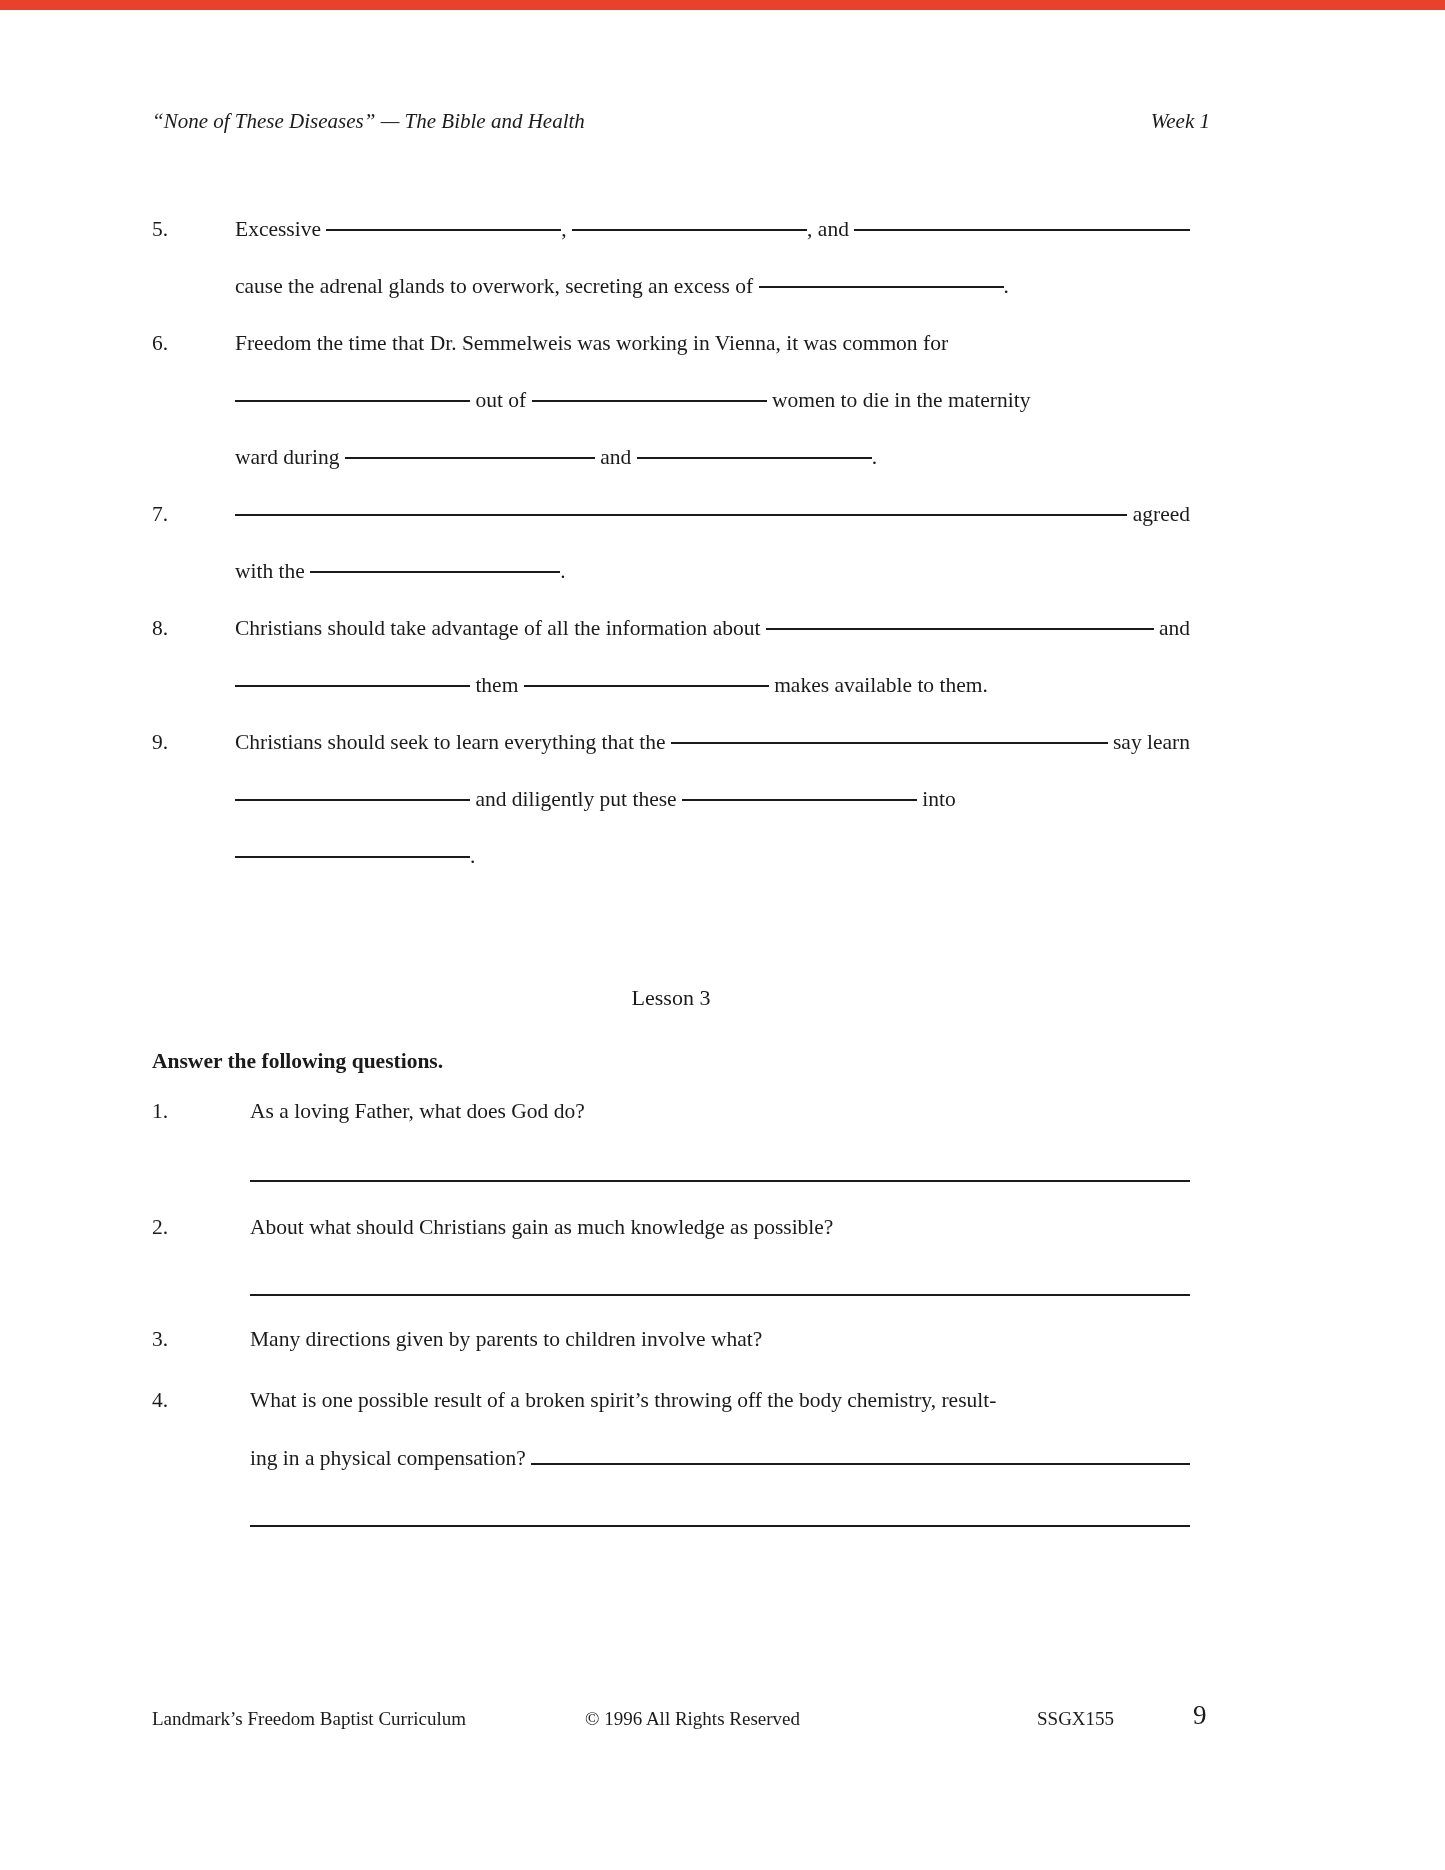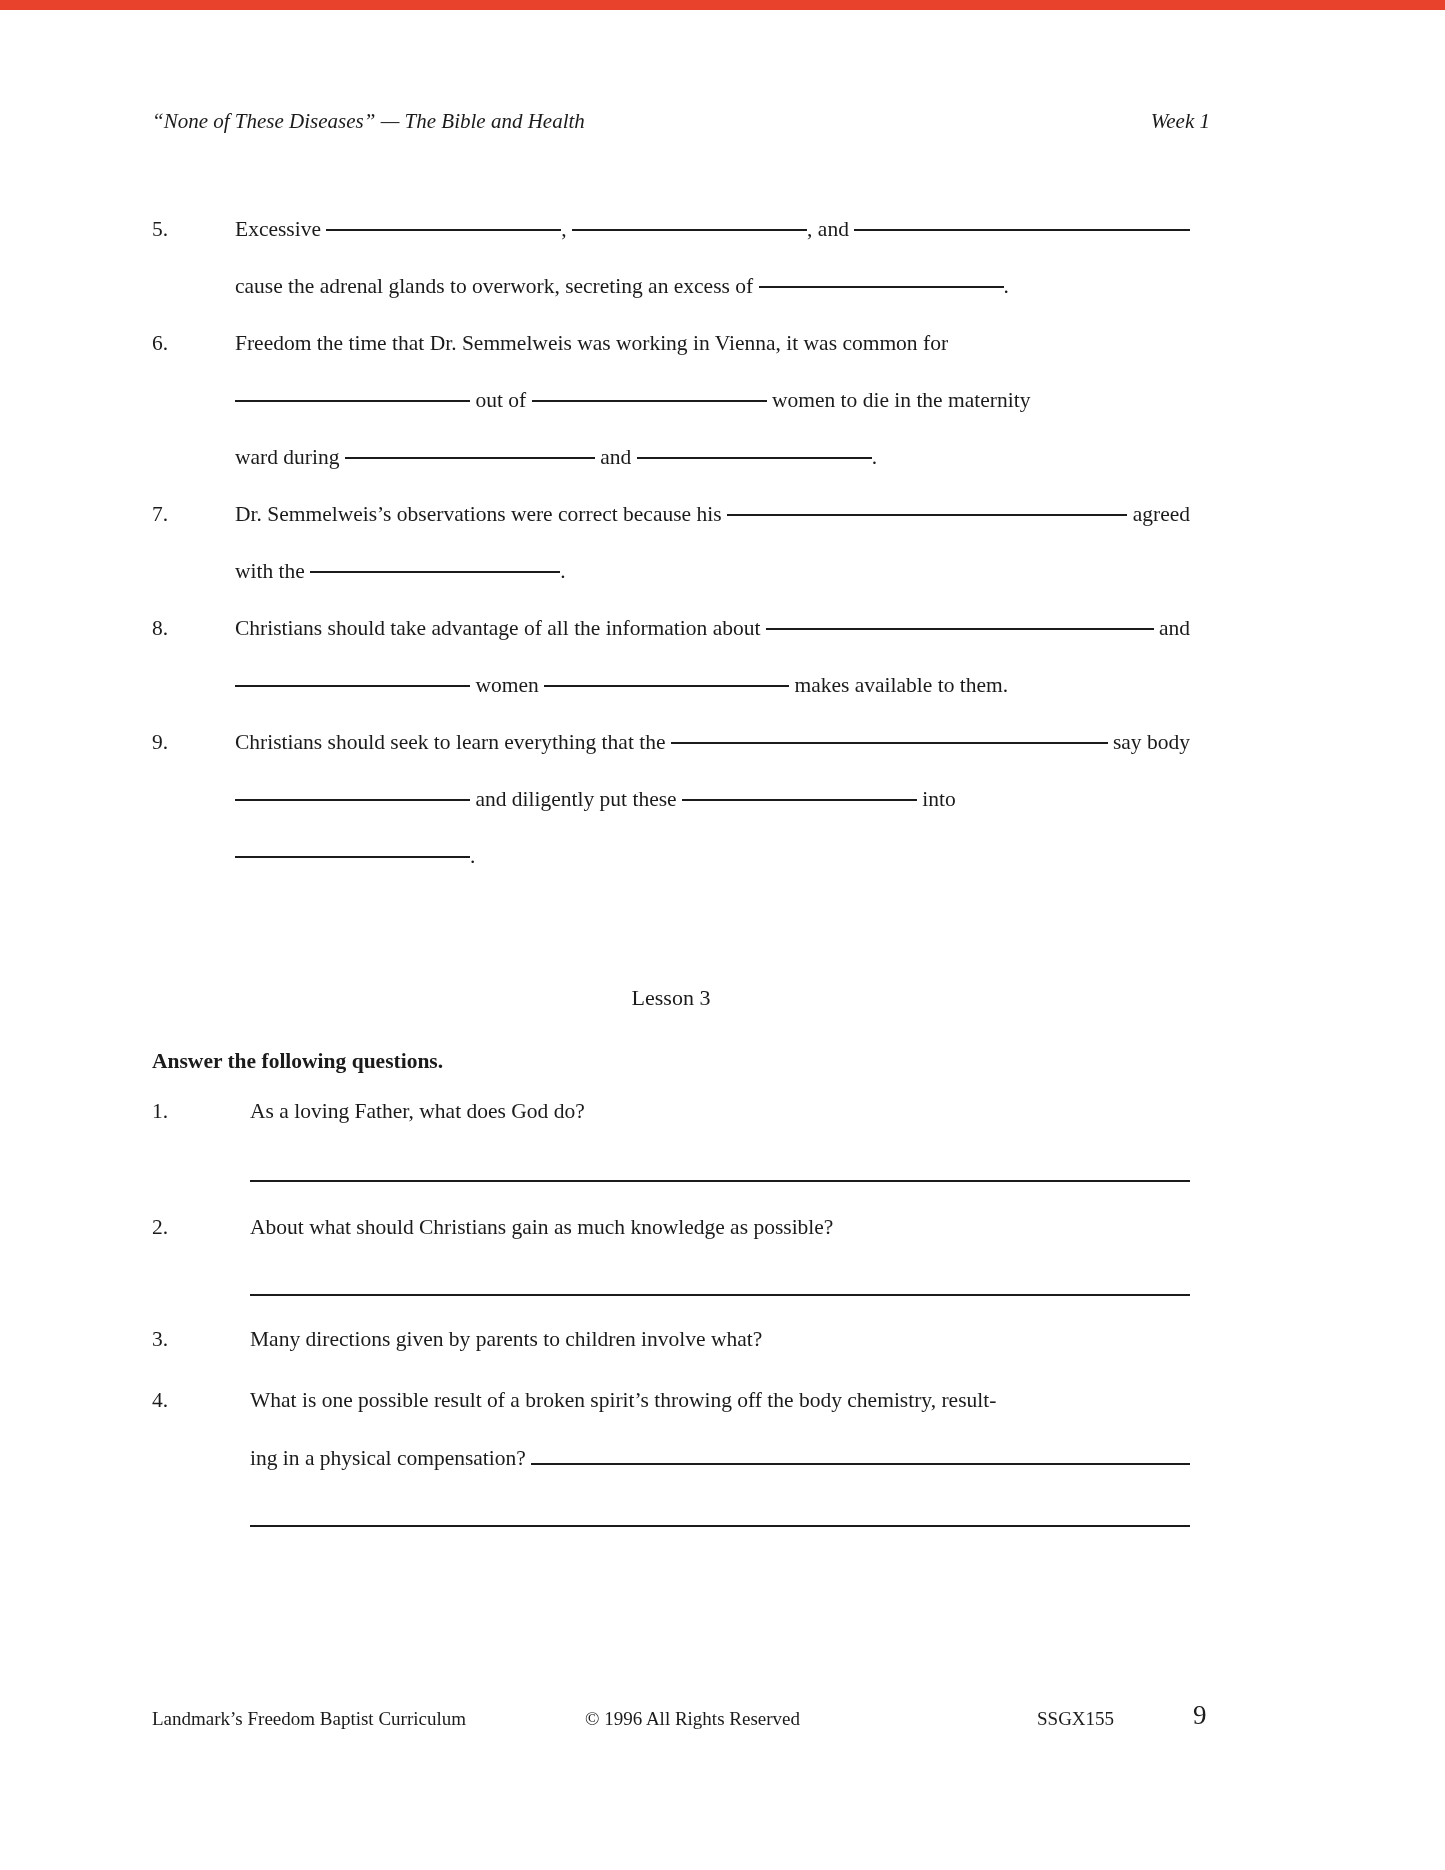--- a/index.html
+++ b/index.html
@@ -116,21 +116,20 @@
           <span class="blank" style="width:235px"></span>
           <span>.</span>
         </div>
       </div>
     </div>
 
     <div class="fq">
       <div class="fqnum">7.</div>
       <div class="fqbody">
         <div class="fline">
-          <span>Dr. Semmelweis’s observations were correct because his </span>
           <span class="blank grow"></span>
           <span> agreed</span>
         </div>
         <div class="fline">
           <span>with the </span>
           <span class="blank" style="width:250px"></span>
           <span>.</span>
         </div>
       </div>
     </div>
@@ -138,34 +137,34 @@
     <div class="fq">
       <div class="fqnum">8.</div>
       <div class="fqbody">
         <div class="fline">
           <span>Christians should take advantage of all the information about </span>
           <span class="blank grow"></span>
           <span> and</span>
         </div>
         <div class="fline">
           <span class="blank" style="width:235px"></span>
-          <span> women </span>
+          <span> them </span>
           <span class="blank" style="width:245px"></span>
           <span> makes available to them.</span>
         </div>
       </div>
     </div>
 
     <div class="fq">
       <div class="fqnum">9.</div>
       <div class="fqbody">
         <div class="fline">
           <span>Christians should seek to learn everything that the </span>
           <span class="blank grow"></span>
-          <span> say body</span>
+          <span> say learn</span>
         </div>
         <div class="fline">
           <span class="blank" style="width:235px"></span>
           <span> and diligently put these </span>
           <span class="blank" style="width:235px"></span>
           <span> into</span>
         </div>
         <div class="fline">
           <span class="blank" style="width:235px"></span>
           <span>.</span>

